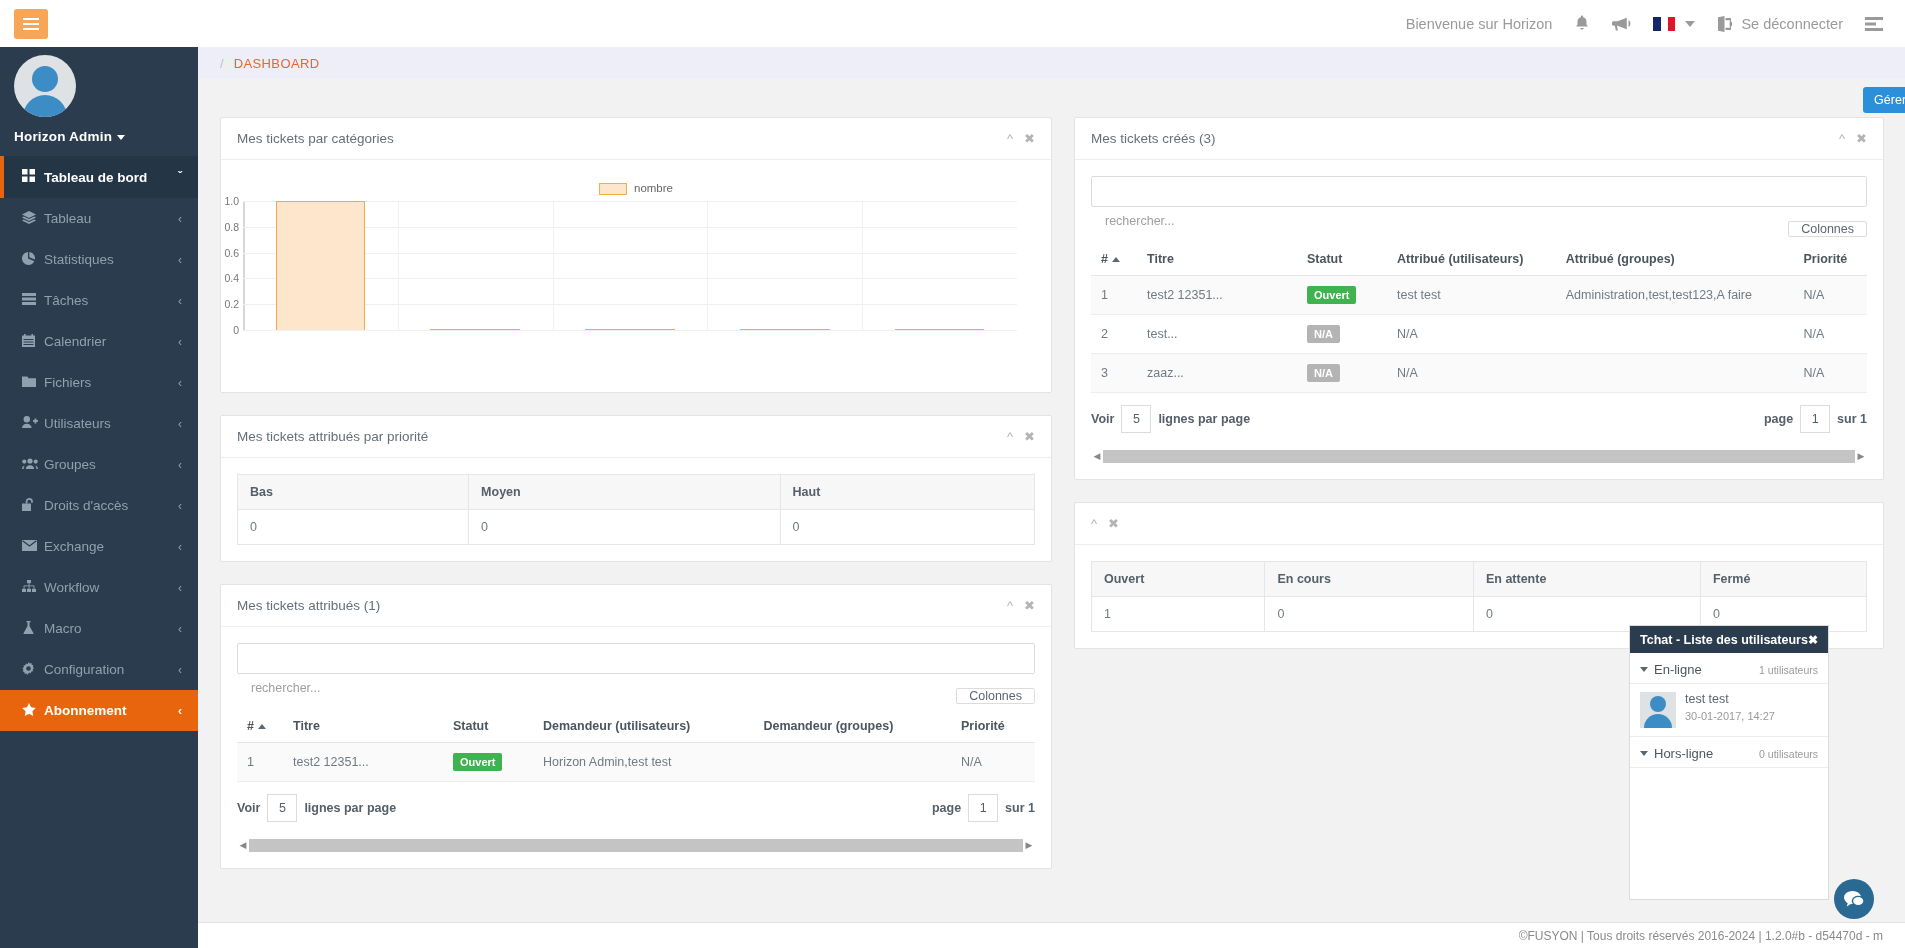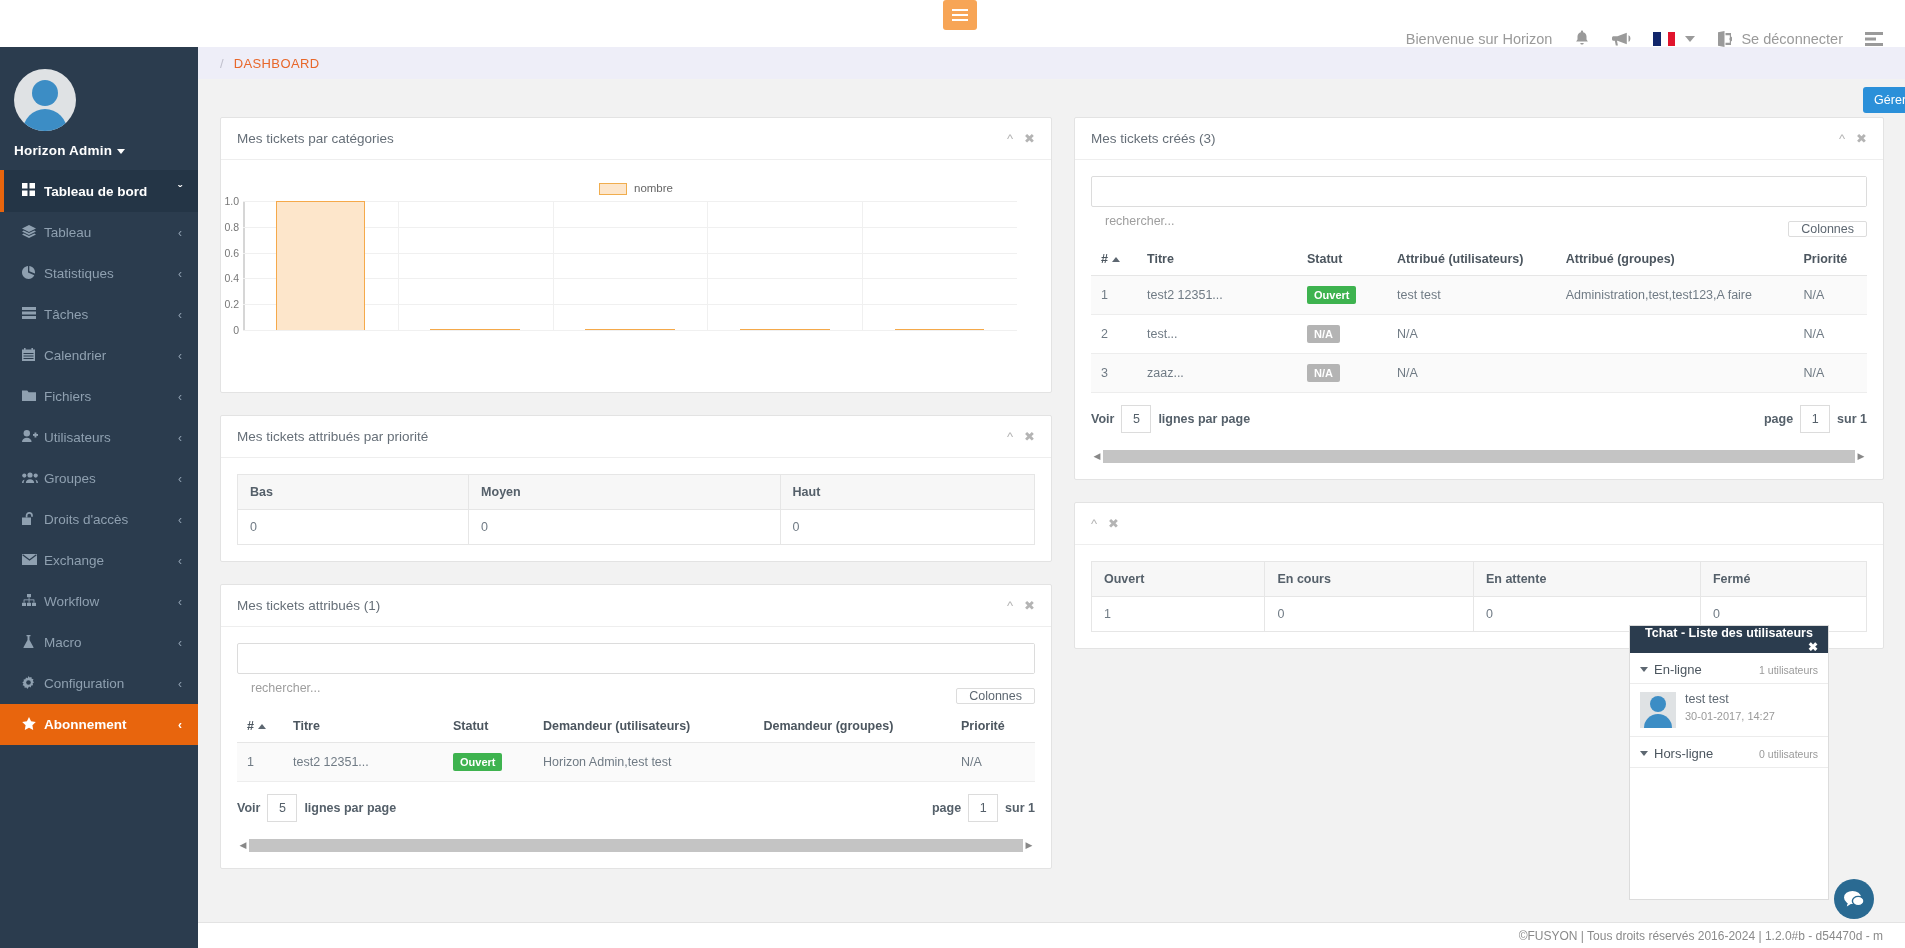--- a/index.html
+++ b/index.html
@@ -9,21 +9,21 @@
     font-family: "Liberation Sans", sans-serif;
     background: #f2f2f2;
     overflow: hidden;
   }
   body { position: relative; }
 
   
   .topbar {
     position: absolute; top: 0; left: 0; width: 1905px; height: 47px;
     background: #ffffff;
-    display: flex; align-items: center; flex-direction: column;
+    display: flex; align-items: center;
   }
   .hamburger-btn {
     margin-left: 14px; width: 34px; height: 30px;
     background: #f7a556; border: none; border-radius: 3px;
     display: flex; flex-direction: column; align-items: center; justify-content: center;
     cursor: pointer;
   }
   .hamburger-btn i { display:block; width: 16px; height: 2px; background:#fff; margin: 1.5px 0; }
   .topbar-right {
     margin-left: auto; display: flex; align-items: center; gap: 22px;
@@ -37,21 +37,21 @@
   .flag .f1 { left:0; background:#11266b; }
   .flag .f2 { left:33.33%; background:#ffffff; }
   .flag .f3 { left:66.66%; background:#e1142d; }
   .chev-dn { border-left:5px solid transparent;border-right:5px solid transparent;border-top:6px solid #9a9a9a; display:inline-block; margin-left:3px;}
 
   
   .sidebar {
     position: absolute; top: 47px; left: 0; width: 198px; height: 901px;
     background: #2b3c4e; overflow: hidden;
   }
-  .profile { padding: 22px 0 12px 0; text-align: left; padding-left: 14px; }
+  .profile { padding: 8px 0 12px 0; text-align: left; padding-left: 14px; }
   .avatar-circle {
     width: 62px; height: 62px; border-radius: 50%;
     background: #dfe2e4; position: relative; overflow: hidden; margin-bottom: 12px;
   }
   .avatar-circle .head { position:absolute; width:26px; height:26px; border-radius:50%; background:#3c8dc5; left:18px; top:11px; }
   .avatar-circle .body { position:absolute; width:44px; height:30px; border-radius:22px 22px 0 0; background:#3c8dc5; left:9px; top:40px; }
   .profile-name { color:#fff; font-size:13.5px; font-weight:bold; letter-spacing:.2px; }
   .profile-name .caret { border-left:4px solid transparent;border-right:4px solid transparent;border-top:5px solid #fff; display:inline-block; margin-left:5px; vertical-align:middle;}
 
   .nav { list-style:none; }
@@ -171,21 +171,21 @@
   .hscroll .arrow { font-size:9px; color:#888; width:12px; text-align:center; cursor:pointer;}
   .hscroll .track { flex:1; height:13px; background:#c4c4c4; }
 
   
   .chat-panel {
     position:absolute; left:1629px; top:625px; width:200px; height:275px;
     background:#fff; border:1px solid #dcdcdc; z-index:30;
   }
   .chat-head {
     background:#2b3c4e; color:#fff; height:27px; display:flex; align-items:center;
-    padding:0 10px; font-size:12.5px; font-weight:bold;flex-direction:column;
+    padding:0 10px; font-size:12.5px; font-weight:bold;
   }
   .chat-head .x { margin-left:auto; cursor:pointer; font-size:12px;}
   .chat-section {
     display:flex; align-items:center; padding:9px 10px 6px 10px;
     border-bottom:1px solid #ececec;
   }
   .chat-section .caret-dn { border-left:4px solid transparent;border-right:4px solid transparent;border-top:5px solid #5d6771; display:inline-block; margin-right:6px;}
   .chat-section .sec-title { font-size:13px; color:#4c565f; }
   .chat-section .sec-count { margin-left:auto; font-size:10.5px; color:#9a9a9a; }
   .chat-user { display:flex; padding:8px 10px; border-bottom:1px solid #ececec; }

